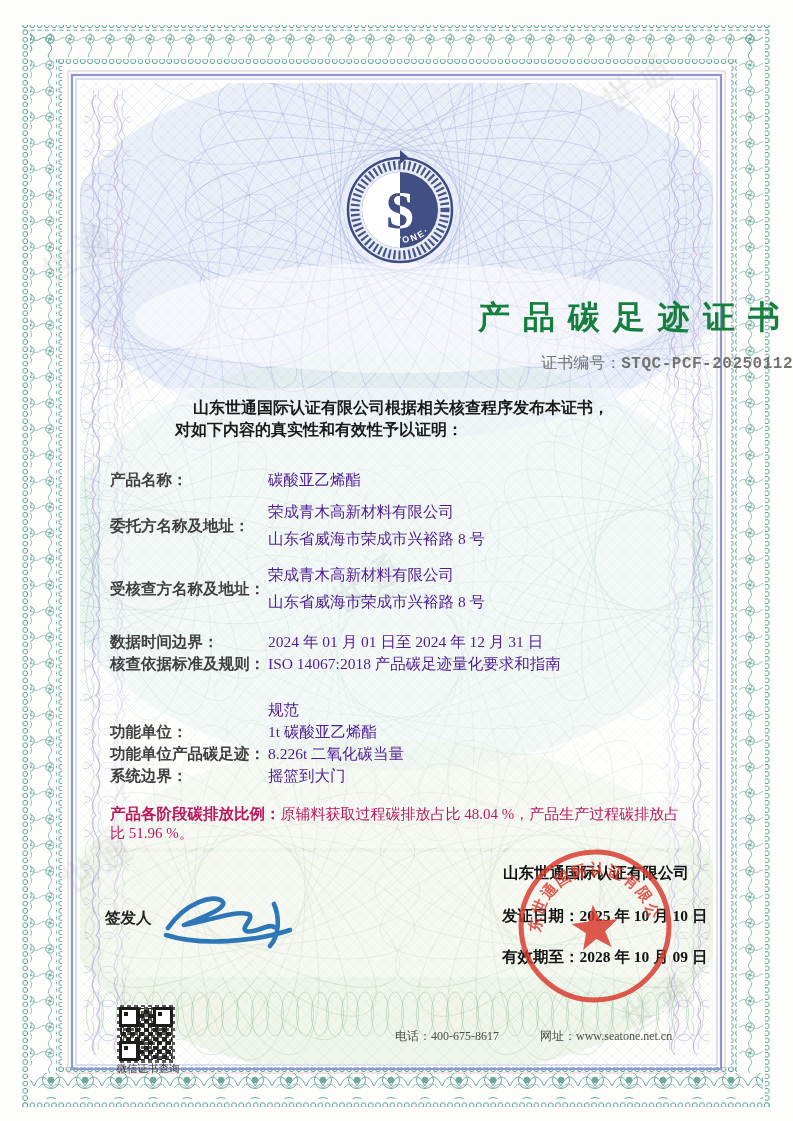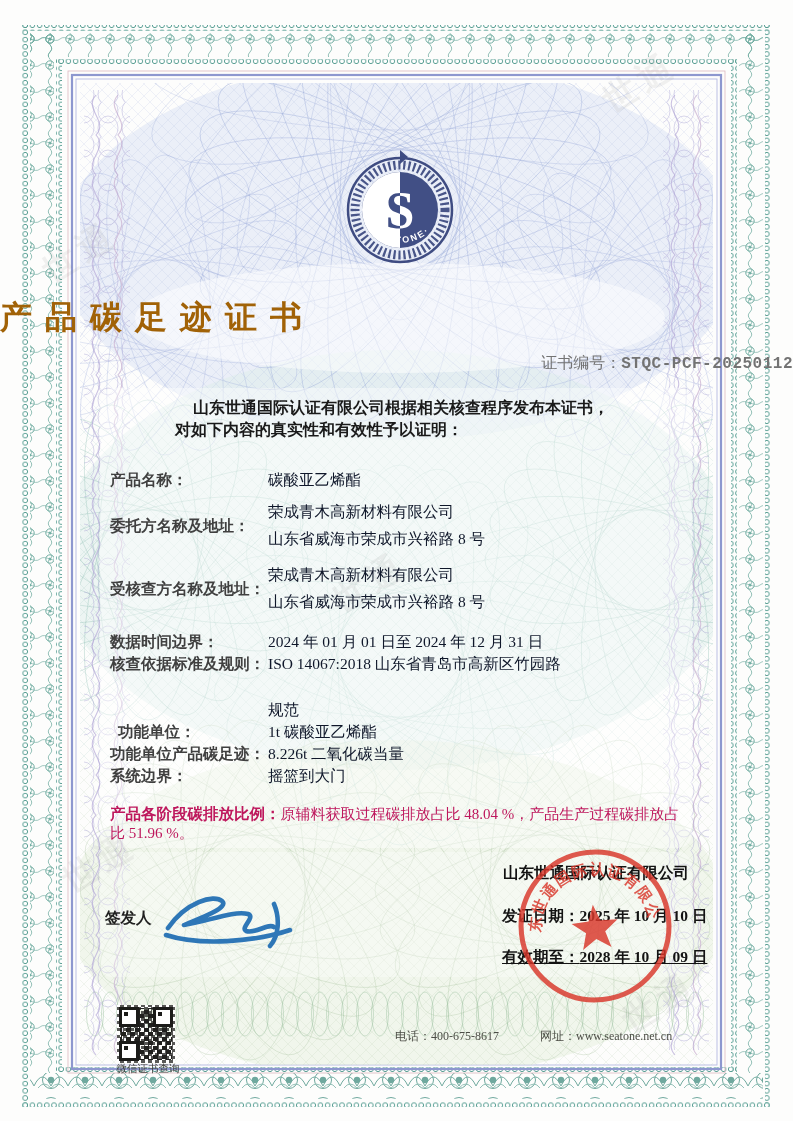--- a/index.html
+++ b/index.html
@@ -1,26 +1,26 @@
 <!DOCTYPE html>
 <html><head>
 <meta charset="utf-8">
 <style>
   html,body{margin:0;padding:0;background:#ffffff;}
   .page{position:relative;width:793px;height:1121px;background:#fdfdfc;overflow:hidden;
         font-family:"Liberation Serif","DejaVu Serif",serif;color:#1f1f1f;}
   .abs{position:absolute;}
   svg.bg{position:absolute;left:0;top:0;}
-  .title{left:0;right:0;top:296px;text-align:left;font-size:32px;font-weight:bold;
-         letter-spacing:13px;color:#a16207;}
+  .title{left:0;right:0;top:296px;text-align:right;font-size:32px;font-weight:bold;
+         letter-spacing:13px;color:#15803d;}
   .certno{left:0;right:0;top:353px;text-align:right;font-size:16px;color:#737373;}
   .certno .num{font-family:"Liberation Mono","DejaVu Sans Mono",monospace;font-weight:600;letter-spacing:.5px;}
   .intro{font-size:16px;font-weight:600;color:#1a1a1a;white-space:nowrap;}
   .lbl{font-weight:bold;font-size:15.5px;color:#404040;white-space:nowrap;}
-  .val{font-size:15.5px;color:#0f172a;white-space:nowrap;}
+  .val{font-size:15.5px;color:#4c1d95;white-space:nowrap;}
   .para{font-size:15px;color:#be185d;white-space:nowrap;}
   .para b{font-size:15.5px;}
   .rightcol{font-size:15.5px;font-weight:bold;color:#131313;white-space:nowrap;}
   .footer{font-size:12px;color:#4c4d46;white-space:nowrap;}
   .qr{left:117px;top:1005px;width:58px;height:58px;background:
       repeating-conic-gradient(#20201e 0% 25%, rgba(0,0,0,0) 0% 50%);
       background-size:9px 9px;box-shadow:0 0 0 3px #fff inset;position:absolute;}
   .qr .q2{position:absolute;inset:0;background:
       repeating-conic-gradient(#20201e 0% 25%, rgba(0,0,0,0) 0% 50%);
       background-size:7px 7px;background-position:3px 2px;opacity:.75;}
@@ -327,24 +327,24 @@
   <div class="abs val" style="left:268px;top:529px;">山东省威海市荣成市兴裕路 8 号</div>
 
   <div class="abs lbl" style="left:110px;top:579px;">受核查方名称及地址：</div>
   <div class="abs val" style="left:268px;top:565px;">荣成青木高新材料有限公司</div>
   <div class="abs val" style="left:268px;top:592px;">山东省威海市荣成市兴裕路 8 号</div>
 
   <div class="abs lbl" style="left:110px;top:632px;">数据时间边界：</div>
   <div class="abs val" style="left:268px;top:632px;">2024 年 01 月 01 日至 2024 年 12 月 31 日</div>
 
   <div class="abs lbl" style="left:110px;top:654px;">核查依据标准及规则：</div>
-  <div class="abs val" style="left:268px;top:654px;">ISO 14067:2018 山东省青岛市高新区竹园路</div>
+  <div class="abs val" style="left:268px;top:654px;">ISO 14067:2018 产品碳足迹量化要求和指南</div>
   <div class="abs val" style="left:268px;top:700px;">规范</div>
 
-  <div class="abs lbl" style="left:110px;top:722px;margin-left:8px;">功能单位：</div>
+  <div class="abs lbl" style="left:110px;top:722px;">功能单位：</div>
   <div class="abs val" style="left:268px;top:722px;">1t 碳酸亚乙烯酯</div>
 
   <div class="abs lbl" style="left:110px;top:744px;">功能单位产品碳足迹：</div>
   <div class="abs val" style="left:268px;top:744px;">8.226t 二氧化碳当量</div>
 
   <div class="abs lbl" style="left:110px;top:766px;">系统边界：</div>
   <div class="abs val" style="left:268px;top:766px;">摇篮到大门</div>
 
   <div class="abs para" style="left:110px;top:804px;">
     <b>产品各阶段碳排放比例：</b><span>原辅料获取过程碳排放占比 48.04 %，产品生产过程碳排放占</span>
@@ -357,21 +357,21 @@
       <path d="M10,40 C28,14 56,6 64,13 C72,20 40,31 26,37 C48,34 76,22 90,26 C98,29 82,40 88,43 C98,46 110,35 116,39"></path>
       <path d="M116,16 C122,30 121,48 112,58"></path>
       <path d="M8,47 C42,58 96,54 132,42"></path>
     </g>
   </svg>
 
   <div class="abs rightcol" style="left:503px;top:863px;">山东世通国际认证有限公司</div>
   <div class="abs rightcol" style="left:502px;top:906px;">
     <span>发证日期：</span><span>2025 年 10 月 10 日</span>
   </div>
-  <div class="abs rightcol" style="left:502px;top:947px;text-decoration:underline;">
+  <div class="abs rightcol" style="left:502px;top:947px;">
     <span>有效期至：</span><span>2028 年 10 月 09 日</span>
   </div>
 
   <svg class="abs" style="left:514px;top:845px;" width="162" height="162" viewBox="0 0 160 160">
     <defs>
         <path id="stampArc" d="M 26,83 A 54,54 0 1 1 134,83" fill="none"></path>
       </defs>
     <g opacity="0.82" transform="rotate(-6 80 80)">
       <circle cx="80" cy="80" r="73" fill="none" stroke="#d9362a" stroke-width="5"></circle>
       <polygon points="80,59 85.9,74.9 102.8,75.6 89.5,86.1 94.1,102.4 80,93 65.9,102.4 70.5,86.1 57.2,75.6 74.1,74.9" fill="#d9362a"></polygon>

